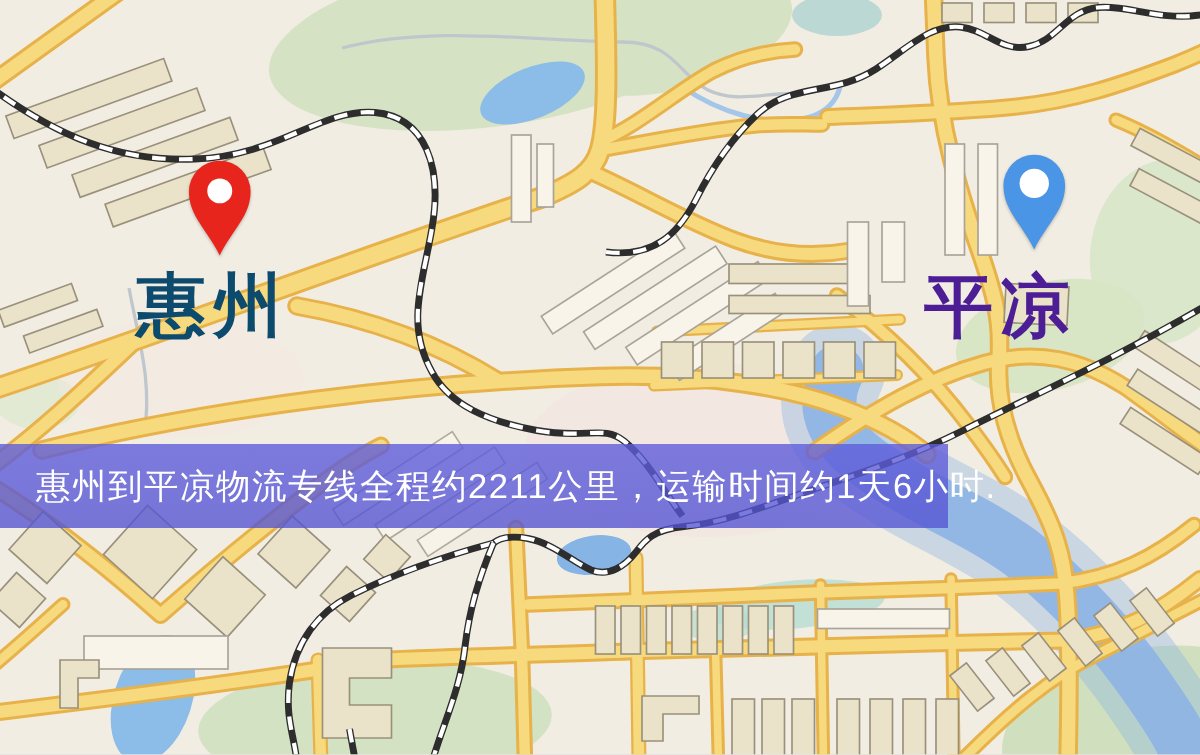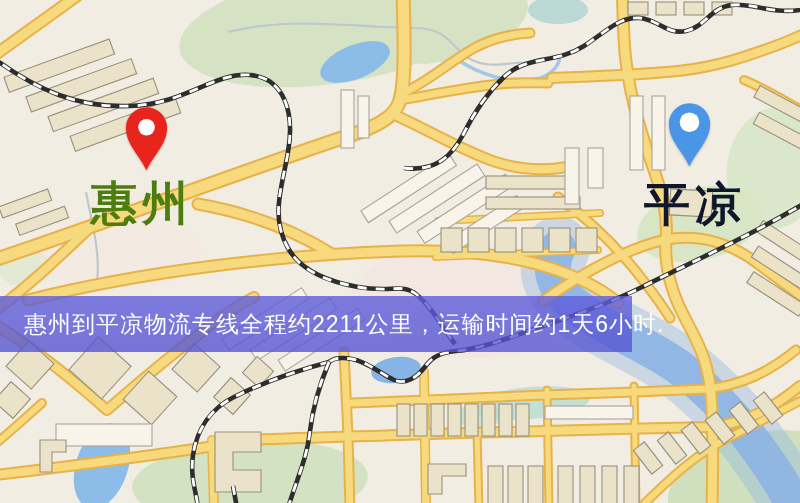--- a/index.html
+++ b/index.html
@@ -21,22 +21,22 @@
 
   .marker{position:absolute;width:47px;height:66px;}
   .marker svg{width:100%;height:100%;display:block;filter:drop-shadow(0 1px 1px rgba(0,0,0,.25));}
   .marker-origin{left:123px;top:106px;}
   .marker-dest{left:666px;top:102px;}
 
   .city-label{
     position:absolute;font-family:"DejaVu Serif","Liberation Serif",serif;
     font-weight:700;font-size:46px;line-height:1;letter-spacing:5px;white-space:nowrap;
   }
-  .label-origin{left:91px;top:180px;color:#4d7c0f;}
-  .label-dest{left:644px;top:181px;color:#0f172a;}
+  .label-origin{left:91px;top:180px;color:#0c4a6e;}
+  .label-dest{left:616px;top:181px;color:#4c1d95;}
 
   .banner{
     position:absolute;left:0;top:296px;width:632px;height:56px;
     background:linear-gradient(180deg,rgba(95,93,220,.80),rgba(83,83,210,.78));
     display:flex;align-items:center;box-sizing:border-box;padding-left:24px;
   }
   .banner span{
     color:#ffffff;font-size:23px;letter-spacing:1px;white-space:nowrap;
     font-family:"Liberation Sans",sans-serif;
   }

